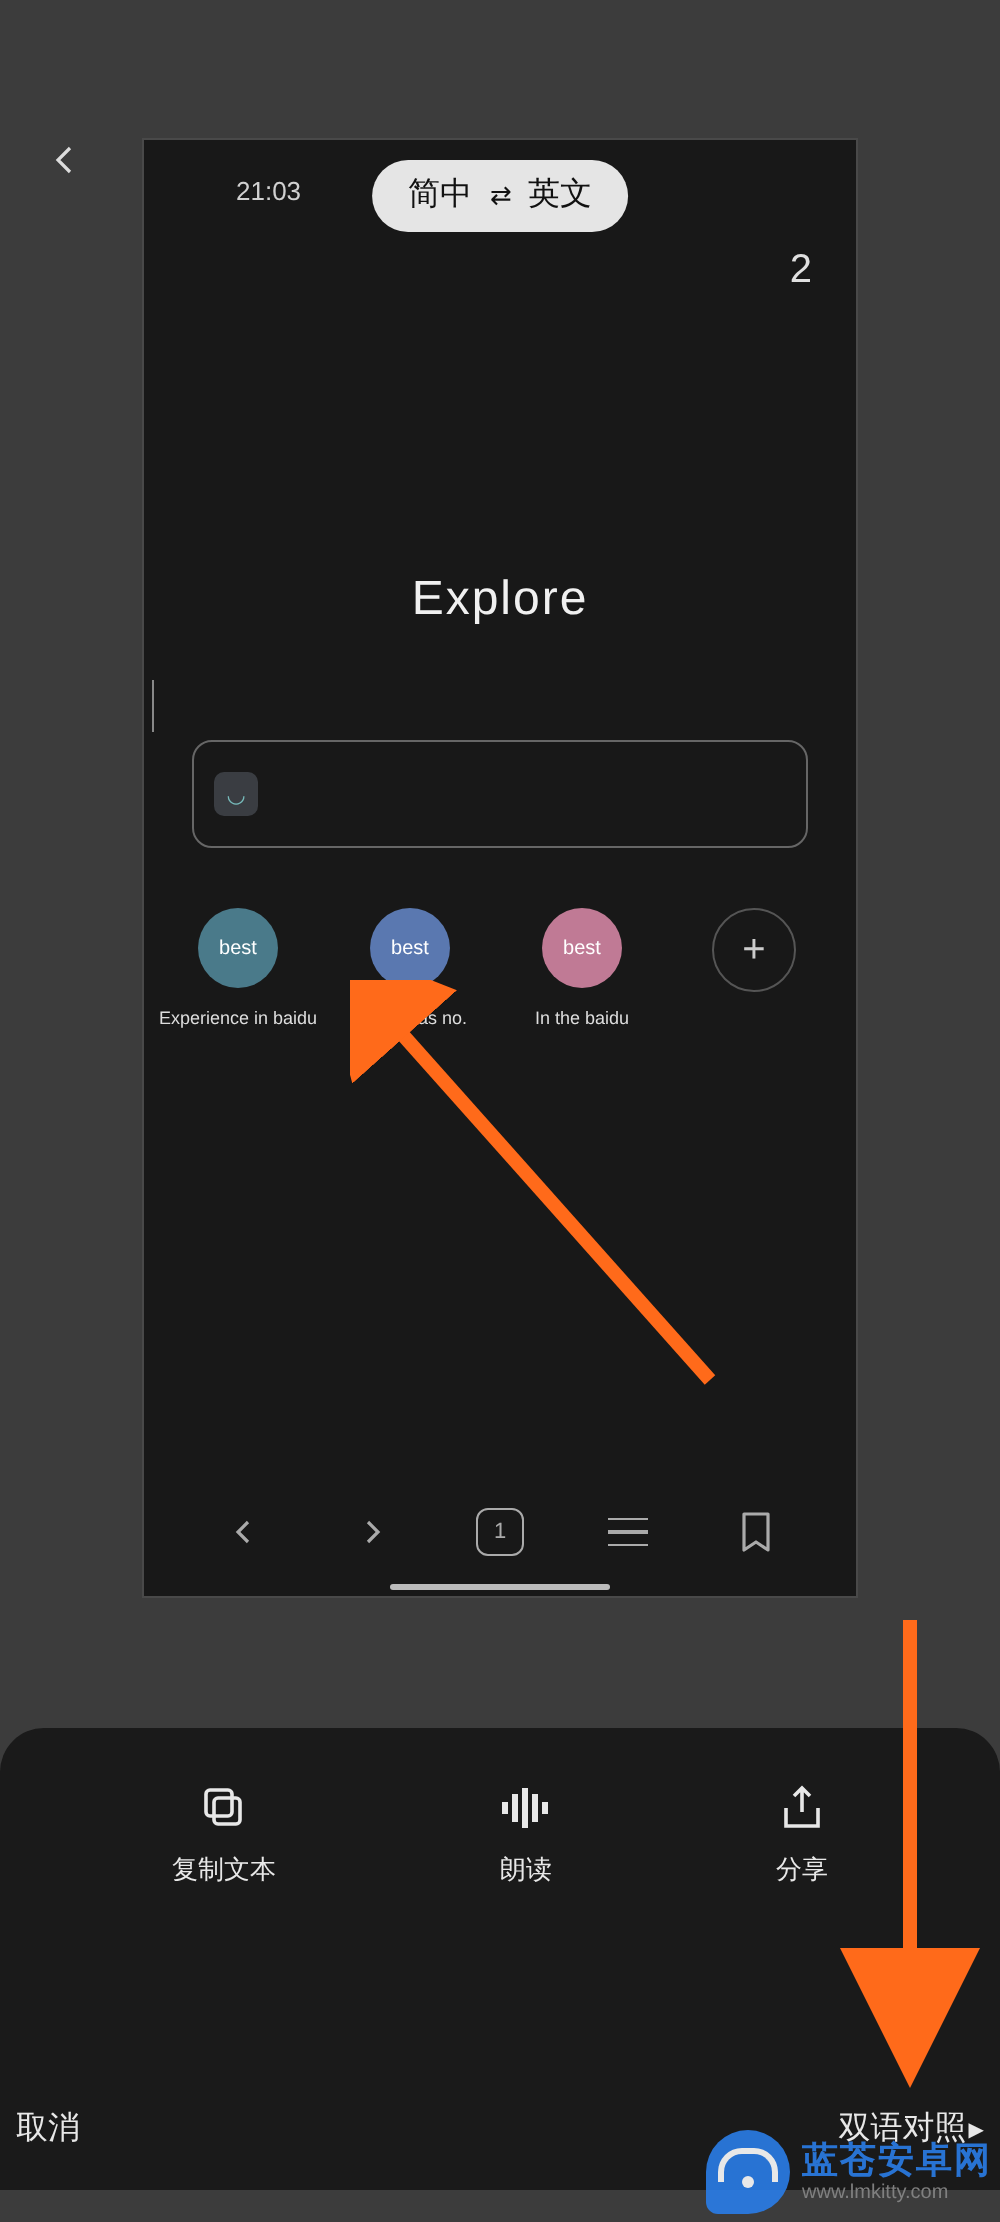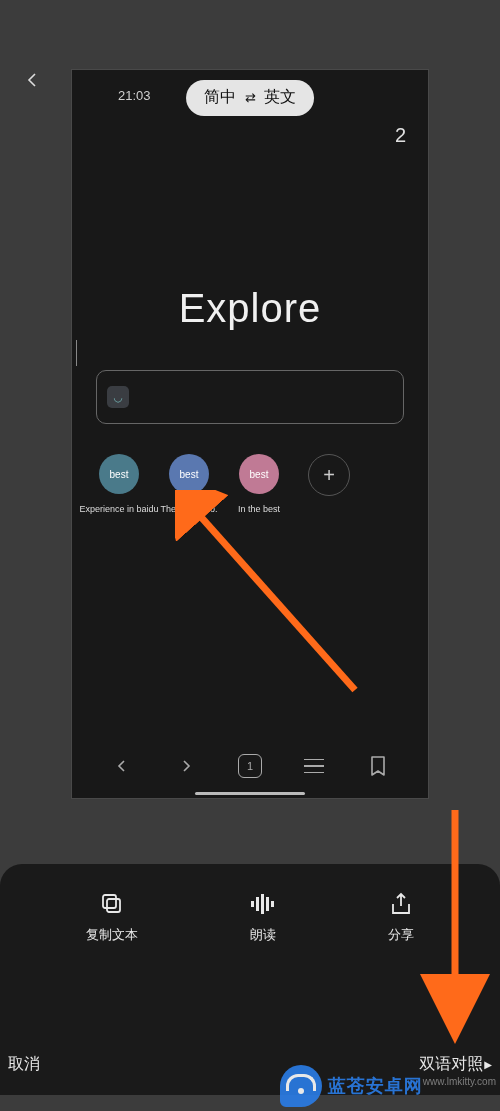--- a/index.html
+++ b/index.html
@@ -2,25 +2,25 @@
 <html><head>
 <meta charset="utf-8">
 <style>
   html,body{margin:0;padding:0;width:500px;height:1111px;background:#3c3c3c;font-family:-apple-system,"Segoe UI",Arial,sans-serif;overflow:hidden;position:relative;color:#e8e8e8}
   .phone{position:absolute;left:72px;top:70px;width:356px;height:728px;background:#181818;box-shadow:0 0 0 1px #494949}
   .sbar{position:absolute;top:18px;left:0;right:0;font-size:13px;color:#d0d0d0}
   .clock{position:absolute;left:46px}
   .pill{position:absolute;left:50%;top:10px;transform:translateX(-50%);background:#e5e5e5;color:#111;border-radius:22px;padding:7px 18px 8px;font-size:16px;display:flex;align-items:center;gap:9px;font-weight:500}
   .swap{font-size:13px;letter-spacing:-1px}
   .count{position:absolute;right:22px;top:54px;font-size:20px;color:#e0e0e0;font-weight:300}
-  .title{position:absolute;left:0;right:0;top:216px;text-align:center;font-size:40px;letter-spacing:1px;color:#f0f0f0;font-weight:300}
+  .title{position:absolute;left:0;right:0;top:216px;text-align:center;font-size:24px;letter-spacing:1px;color:#f0f0f0;font-weight:300}
   .cursor{position:absolute;left:4px;top:270px;width:1px;height:26px;background:#888}
   .search{position:absolute;left:24px;right:24px;top:300px;height:54px;border:1px solid #666;border-radius:10px;display:flex;align-items:center;padding-left:10px;box-sizing:border-box}
   .sicon{width:22px;height:22px;background:#3a3d42;border-radius:5px;display:flex;align-items:center;justify-content:center;color:#7bb;font-size:11px}
-  .tiles{position:absolute;left:14px;top:384px;display:flex;gap:4px}
+  .tiles{position:absolute;left:14px;top:384px;display:flex;gap:20px}
   .tile{width:66px;display:flex;flex-direction:column;align-items:center;gap:10px}
   .tc{width:40px;height:40px;border-radius:50%;display:flex;align-items:center;justify-content:center;font-size:10px;color:#fff;position:relative}
   .tc::before{content:"";position:absolute;left:-4px;top:-4px;width:40px;height:40px;border-radius:50%;opacity:.45;z-index:-1}
   .c1{background:#4a7a8a}.c1::before{background:#4a7a8a}
   .c2{background:#5a78b0}.c2::before{background:#5a78b0}
   .c3{background:#c07a95}.c3::before{background:#c07a95}
   .c4{width:40px;height:40px;border:1px solid #555;border-radius:50%;display:flex;align-items:center;justify-content:center;color:#ccc;font-size:20px;font-weight:300}
   .tlabel{font-size:9px;color:#ddd;white-space:nowrap}
   .bnav{position:absolute;left:0;right:0;bottom:18px;display:flex;justify-content:space-around;align-items:center;padding:0 18px}
   .bnav>div{width:28px;height:28px;display:flex;align-items:center;justify-content:center;color:#aaa}
@@ -34,21 +34,21 @@
   .pitem{display:flex;flex-direction:column;align-items:center;gap:8px;color:#e8e8e8;font-size:13px}
   .picon{height:28px;display:flex;align-items:center;justify-content:center}
   .prow2{position:absolute;left:0;right:0;bottom:20px;display:flex;justify-content:space-between;padding:0 8px;font-size:16px;color:#e8e8e8}
   .bilingual{display:flex;align-items:center;gap:1px}
   .tri{font-size:10px}
   .arrow{position:absolute;pointer-events:none}
   .wm{position:absolute;right:4px;bottom:4px;display:flex;align-items:center;gap:6px;opacity:.9}
   .wmlogo{width:42px;height:42px;background:#2a7de8;border-radius:50% 50% 50% 6px;display:flex;align-items:center;justify-content:center;position:relative}
   .wmlogo::before{content:"";width:24px;height:14px;border:3px solid #fff;border-bottom:none;border-radius:12px 12px 0 0;position:absolute;top:9px}
   .wmlogo::after{content:"";width:6px;height:6px;background:#fff;border-radius:50%;position:absolute;top:23px}
-  .wmt{display:flex;flex-direction:row;line-height:1.15}
+  .wmt{display:flex;flex-direction:column;line-height:1.15}
   .wmt1{color:#2a7de8;font-weight:700;font-size:18px;letter-spacing:1px}
   .wmt2{color:#888;font-size:10px}
   svg{display:block}
 </style>
 </head>
 <body>
 
 <div class="back">
   <svg width="16" height="16" viewBox="0 0 16 16">
       <path d="M11 2L5 8l6 6" stroke="#ddd" stroke-width="1.6" fill="none"></path>
@@ -85,21 +85,21 @@
     <div class="tile">
       <div class="tc c2">
           <span>best</span>
         </div>
       <div class="tlabel">There was no.</div>
     </div>
     <div class="tile">
       <div class="tc c3">
           <span>best</span>
         </div>
-      <div class="tlabel">In the best</div>
+      <div class="tlabel">In the baidu</div>
     </div>
     <div class="tile">
       <div class="c4">+</div>
     </div>
   </div>
 
   <div class="bnav">
     <div>
         <svg width="14" height="14" viewBox="0 0 14 14">
           <path d="M9 2L4 7l5 5" stroke="#aaa" stroke-width="1.6" fill="none"></path>

